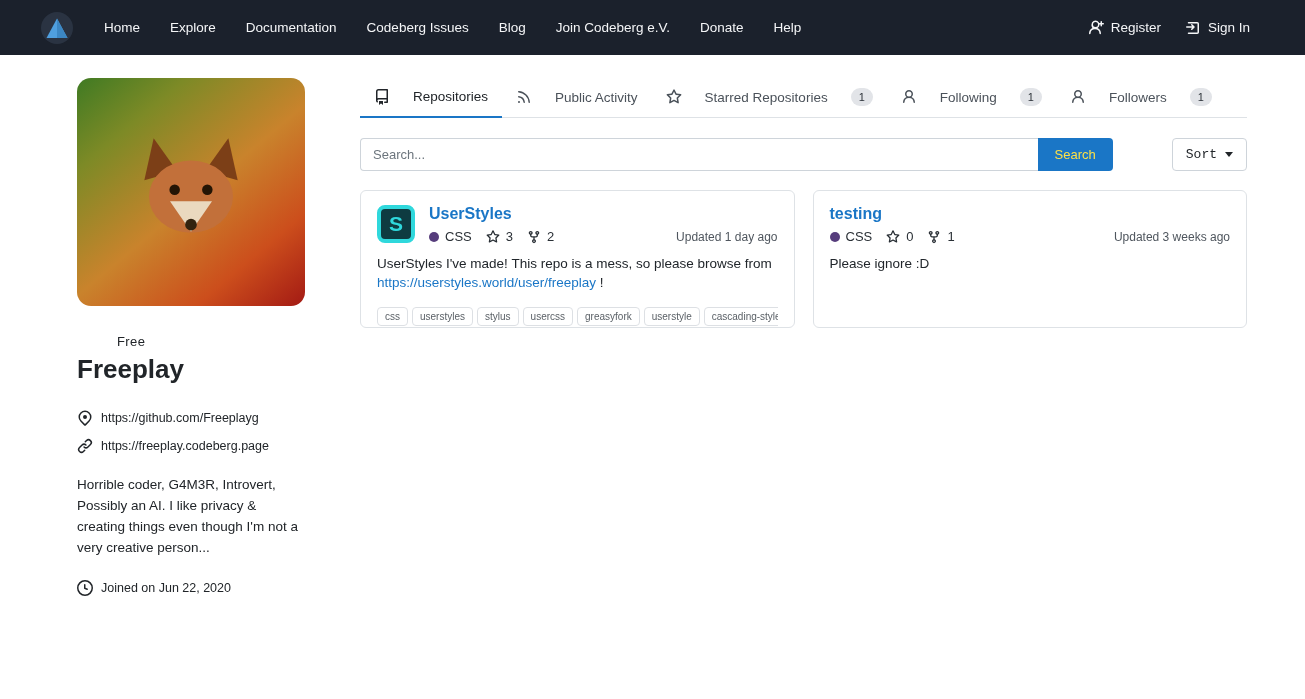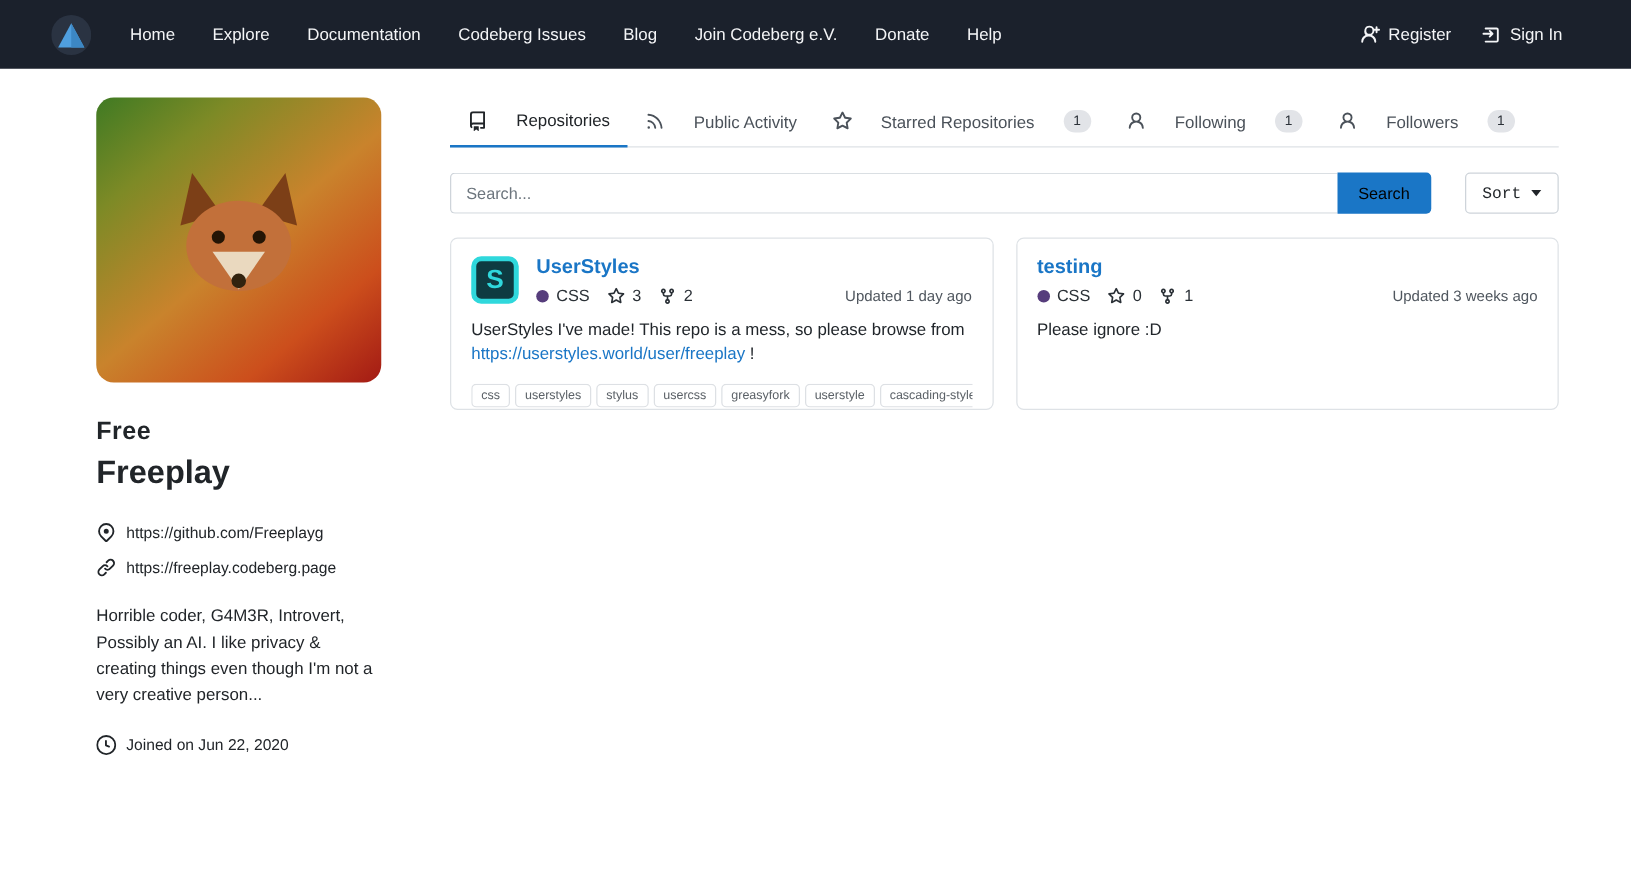--- a/index.html
+++ b/index.html
@@ -34,48 +34,48 @@
   .container { display:flex; padding:23px 58px 0 77px; gap:55px; }
   .sidebar { width:228px; flex:none; }
   .main { flex:1; min-width:0; }
 
   
   .avatar {
     width:228px; height:228px; border-radius:14px;
     background:linear-gradient(140deg,#3f7a23 0%,#7d8a26 22%,#c9832c 52%,#cc4e1c 78%,#a31a14 100%);
     display:flex; align-items:center; justify-content:center; margin-bottom:28px;
   }
-  .fullname { font-size:20px; font-weight:700; letter-spacing:.4px; }
+  .fullname { font-size:13px; font-weight:400; letter-spacing:.4px;margin-left:40px; }
   .username { font-size:26px; font-weight:700; margin:5px 0 25px; }
   .profile-link { display:flex; align-items:center; gap:8px; font-size:12.5px; margin-bottom:12px; color:#212529; text-decoration:none; }
   .bio { font-size:13.5px; line-height:1.55; margin:21px 0 0; }
   .joined { margin-top:21px; display:flex; align-items:center; gap:8px; font-size:12.5px; color:#212529; }
 
   
   .tabs { display:flex; align-items:stretch; border-bottom:1px solid #dee2e6; }
   .tab {
     display:flex; align-items:center; gap:23px; padding:10px 14px 11px;
     font-size:13.5px; color:#4b525a; cursor:pointer; white-space:nowrap;
   }
   .tab.active { color:#212529; border-bottom:2px solid #1a76c6; margin-bottom:-1px; }
   .badge {
     background:#e2e4e8; color:#2b3138; border-radius:10px;
     font-size:11px; padding:2px 8px; line-height:1.3;
   }
 
   
-  .search-row { margin-top:20px; display:flex; align-items:flex-start; }
+  .search-row { margin-top:20px; display:flex; align-items:flex-start;gap:32px; }
   .input-group { flex:1; display:flex; }
   .search-input {
     flex:1; padding:8px 12px; border:1px solid #ced4da; border-right:none;
     border-radius:4px 0 0 4px; font-size:13px; font-family:inherit; color:#212529; outline:none;
   }
   .search-input::placeholder { color:#6c757d; }
   .search-btn {
-    background:#1a76c6; color:#000000; border:none; border-radius:0 4px 4px 0;
+    background:#1a76c6; color:#fde047; border:none; border-radius:0 4px 4px 0;
     padding:8px 17px; font-size:13px; font-family:inherit; cursor:pointer;
   }
   .sort-btn {
     margin-left:27px; background:#fff; border:1px solid #ced4da; border-radius:4px;
     padding:8px 13px; font-size:13px; font-family:Liberation Mono, monospace; color:#212529;
     display:flex; align-items:center; gap:8px; cursor:pointer;
   }
   .caret { width:0; height:0; border-left:4px solid transparent; border-right:4px solid transparent; border-top:5px solid #212529; }
 
   

